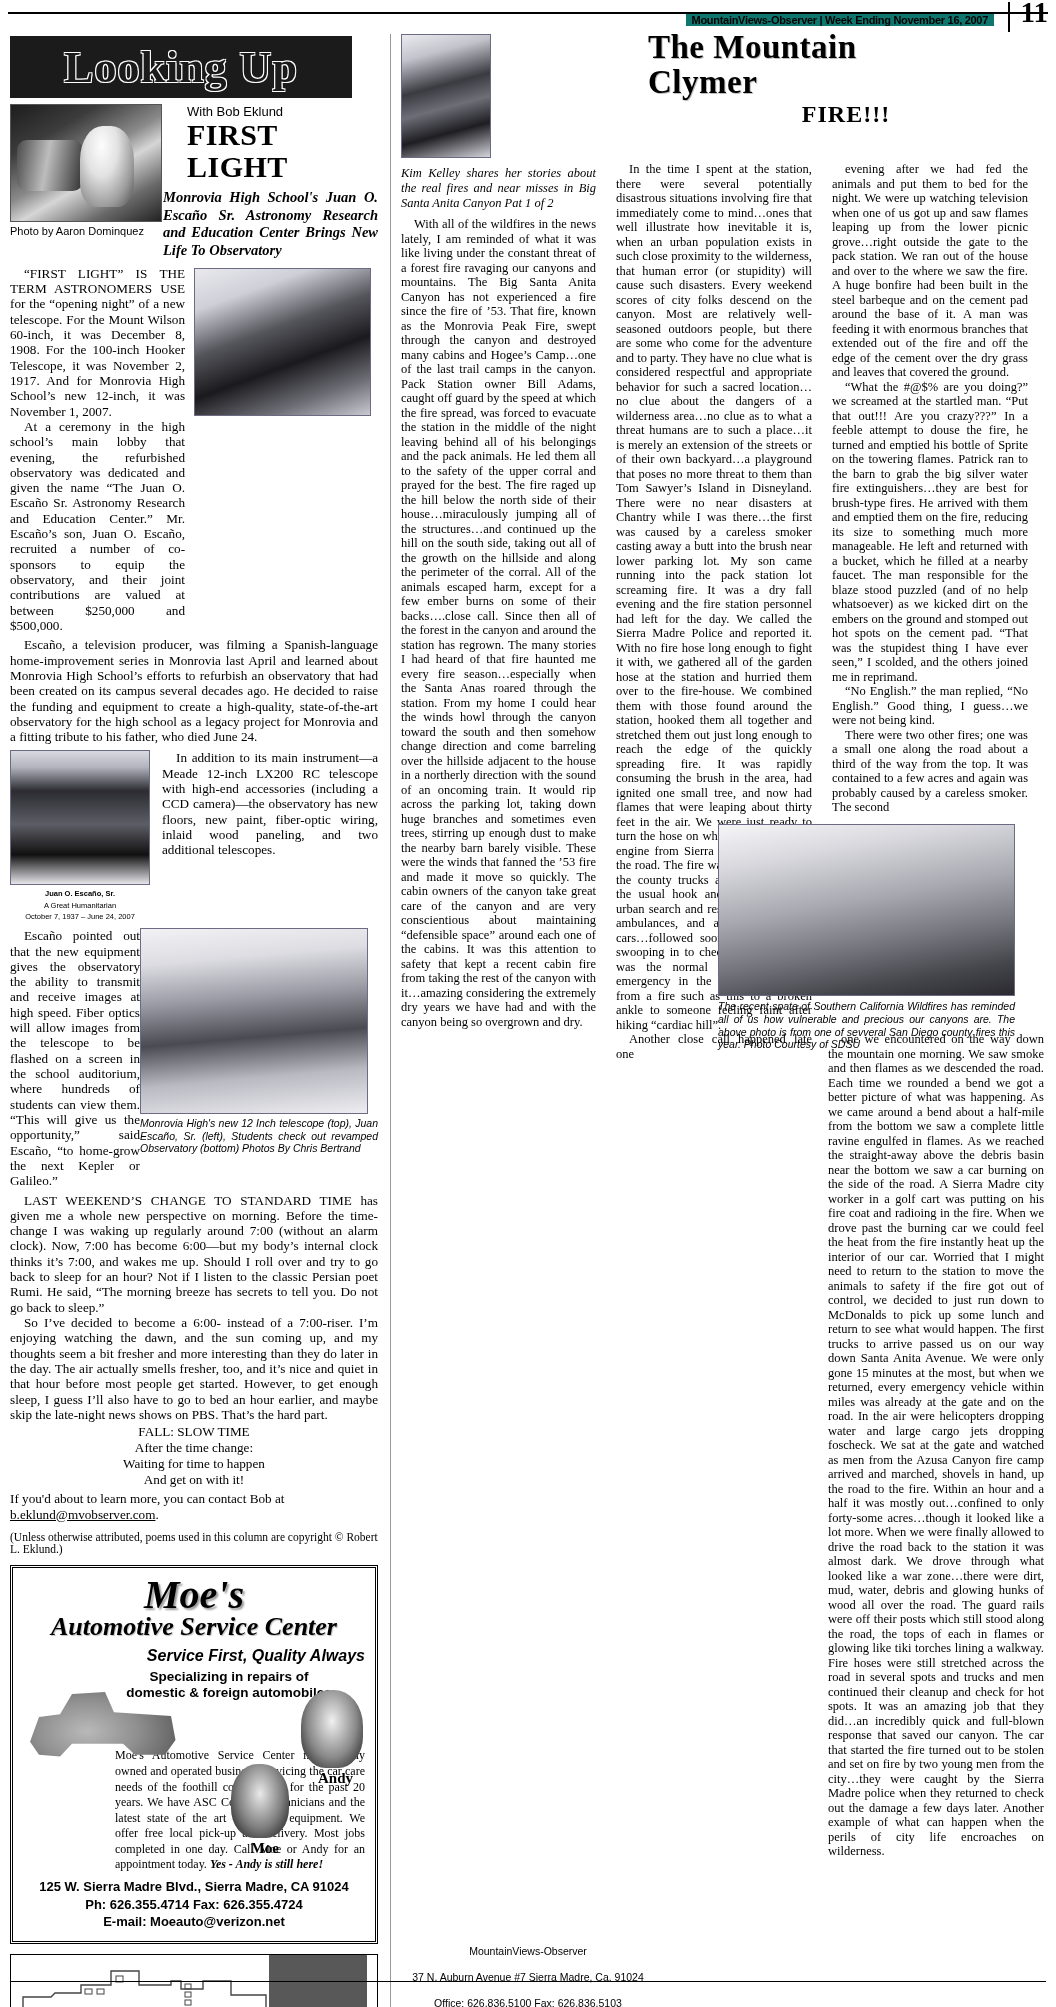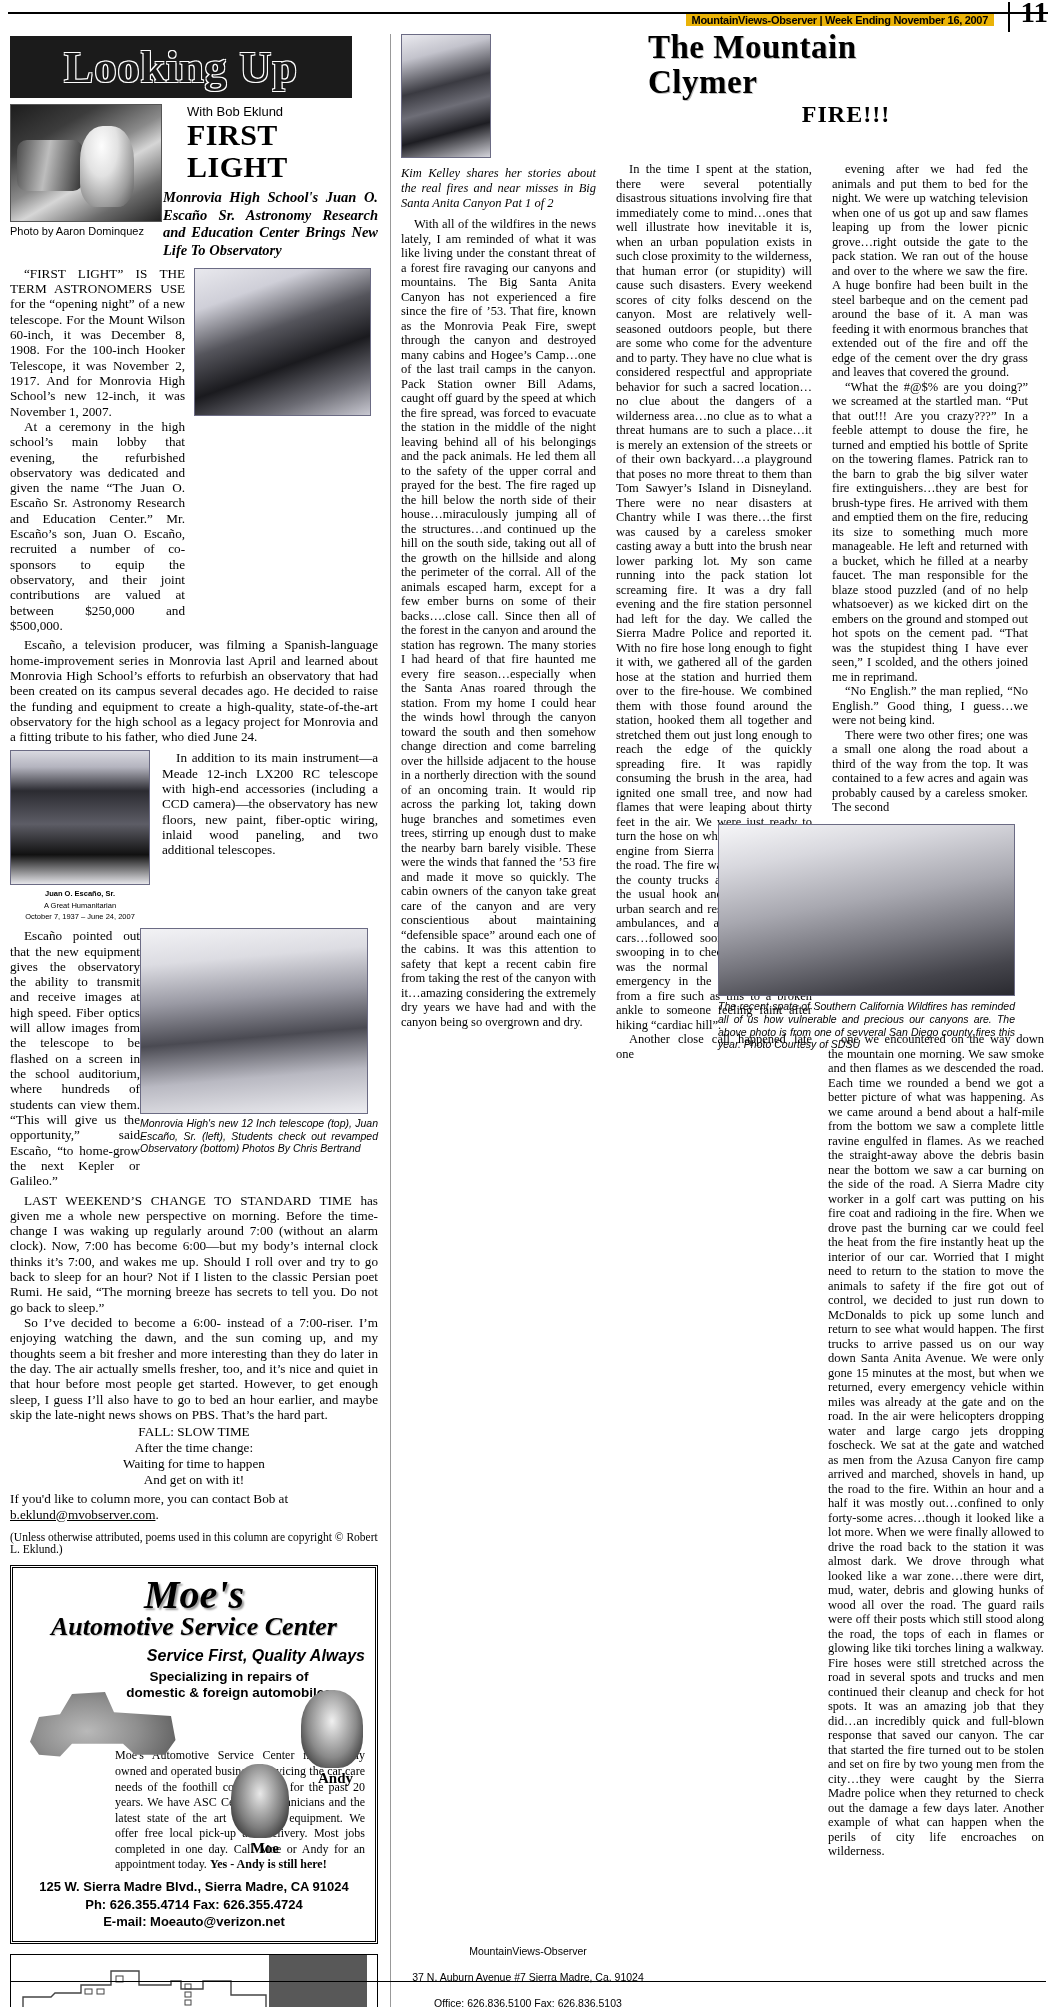--- a/index.html
+++ b/index.html
@@ -14,21 +14,21 @@
   }
   .page { position:relative; width:1056px; height:2007px; padding:0; }
 
   
   .topbar { position:relative; height:34px; padding:0 12px; }
   .topbar .rule { position:absolute; left:8px; right:8px; top:12px; height:2px; background:#000; }
   .topbar .runhead {
     position:absolute; right:62px; top:14px;
     font-family:"Liberation Sans", sans-serif;
     font-size:11px; font-weight:600; letter-spacing:-0.3px;
-    background:#eab308; padding:0 6px;
+    background:#0f766e; padding:0 6px;
   }
   .topbar .pagenum {
     position:absolute; right:8px; top:-2px;
     font-family:"Liberation Serif", serif;
     font-size:29px; font-weight:700; line-height:1;
   }
   .topbar .pagerule { position:absolute; right:46px; top:2px; width:2px; height:30px; background:#000; }
 
   
   .cols { position:relative; display:flex; gap:0; padding:0 10px; }
@@ -116,21 +116,21 @@
   .moes-title { text-align:center; font-family:"Liberation Serif", serif; font-weight:700; font-style:italic; font-size:40px; line-height:0.95; text-shadow:2px 2px 2px #9a9a9a;}
   .moes-sub { text-align:center; font-family:"Liberation Serif", serif; font-weight:700; font-style:italic; font-size:26px; margin-top:-2px; text-shadow:1px 1px 1px #bdbdbd;}
   .moes-tag { text-align:right; font-family:"Liberation Sans", sans-serif; font-weight:700; font-style:italic; font-size:16px; margin-top:5px; }
   .moes-spec { text-align:center; font-family:"Liberation Sans", sans-serif; font-weight:700; font-size:13.5px; line-height:1.25; margin-top:4px; padding-left:70px;}
   .truck {
     position:absolute; left:14px; top:108px; width:150px; height:92px;
     background:radial-gradient(ellipse at 40% 60%, #b9b9b9 0%, #8f8f8f 40%, #3d3d3d 100%);
     clip-path: polygon(2% 72%, 8% 45%, 22% 42%, 30% 20%, 52% 18%, 58% 40%, 96% 44%, 99% 70%, 92% 86%, 72% 86%, 64% 74%, 30% 74%, 22% 88%, 8% 86%);
   }
   .moes-body { font-family:"Liberation Serif", serif; font-size:12px; line-height:1.3; text-align:justify; margin-top:46px; padding-left:92px; }
-  .moes-body .ital { font-weight:700; }
+  .moes-body .ital { font-style:italic; font-weight:700; }
   .moes-addr { text-align:center; font-family:"Liberation Sans", sans-serif; font-weight:700; font-size:13px; line-height:1.35; margin-top:5px; }
   .face-andy, .face-moe { position:absolute; }
   .face-andy { right:12px; top:122px; width:62px; height:78px;
     background:radial-gradient(ellipse at 50% 40%, #f0f0f0 0%, #8a8a8a 55%, #151515 100%); border-radius:46% 46% 40% 40%; }
   .face-moe { right:86px; top:196px; width:58px; height:74px;
     background:radial-gradient(ellipse at 50% 40%, #e9e9e9 0%, #7e7e7e 55%, #101010 100%); border-radius:46% 46% 40% 40%; }
   .face-label { position:absolute; font-family:"Liberation Serif", serif; font-weight:700; font-size:15px; }
 
   
   .cafebox { border:1px solid #000; margin-top:10px; display:flex; height:320px; position:relative; background:#fff;}
@@ -242,21 +242,21 @@
       </div>
 
       <div class="poem">
         <div>FALL: SLOW TIME</div>
         <div>After the time change:</div>
         <div>Waiting for time to happen</div>
         <div>And get on with it!</div>
       </div>
 
       <div class="contactline">
-        <span>If you'd like to column more, you can contact Bob at </span><a href="#">b.eklund@mvobserver.com</a><span>.</span>
+        <span>If you'd about to learn more, you can contact Bob at </span><a href="#">b.eklund@mvobserver.com</a><span>.</span>
       </div>
 
       <div class="paren">(Unless otherwise attributed, poems used in this column are copyright © Robert L. Eklund.)</div>
 
       <div class="adbox">
         <div class="moes-title">Moe's</div>
         <div class="moes-sub">Automotive Service Center</div>
         <div class="moes-tag">Service First, Quality Always</div>
         <div class="moes-spec">
           <div>Specializing in repairs of</div>

